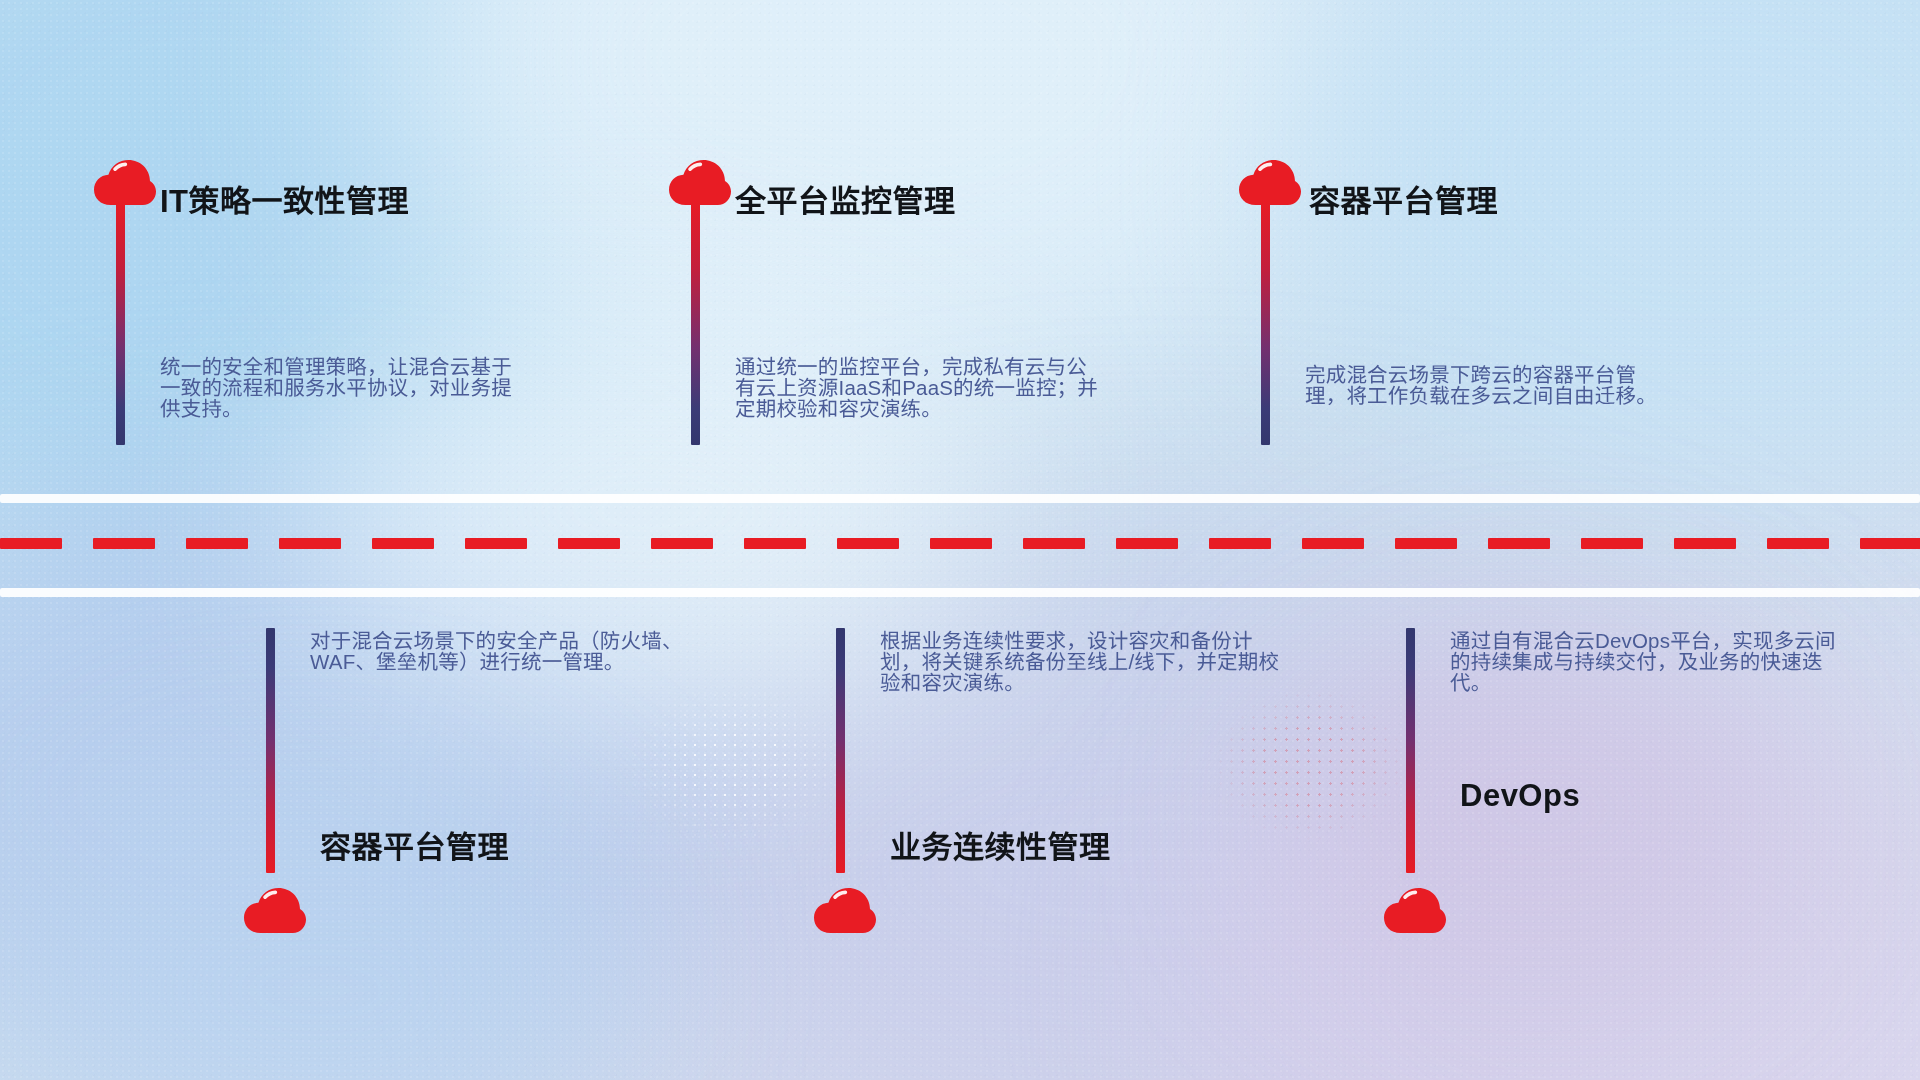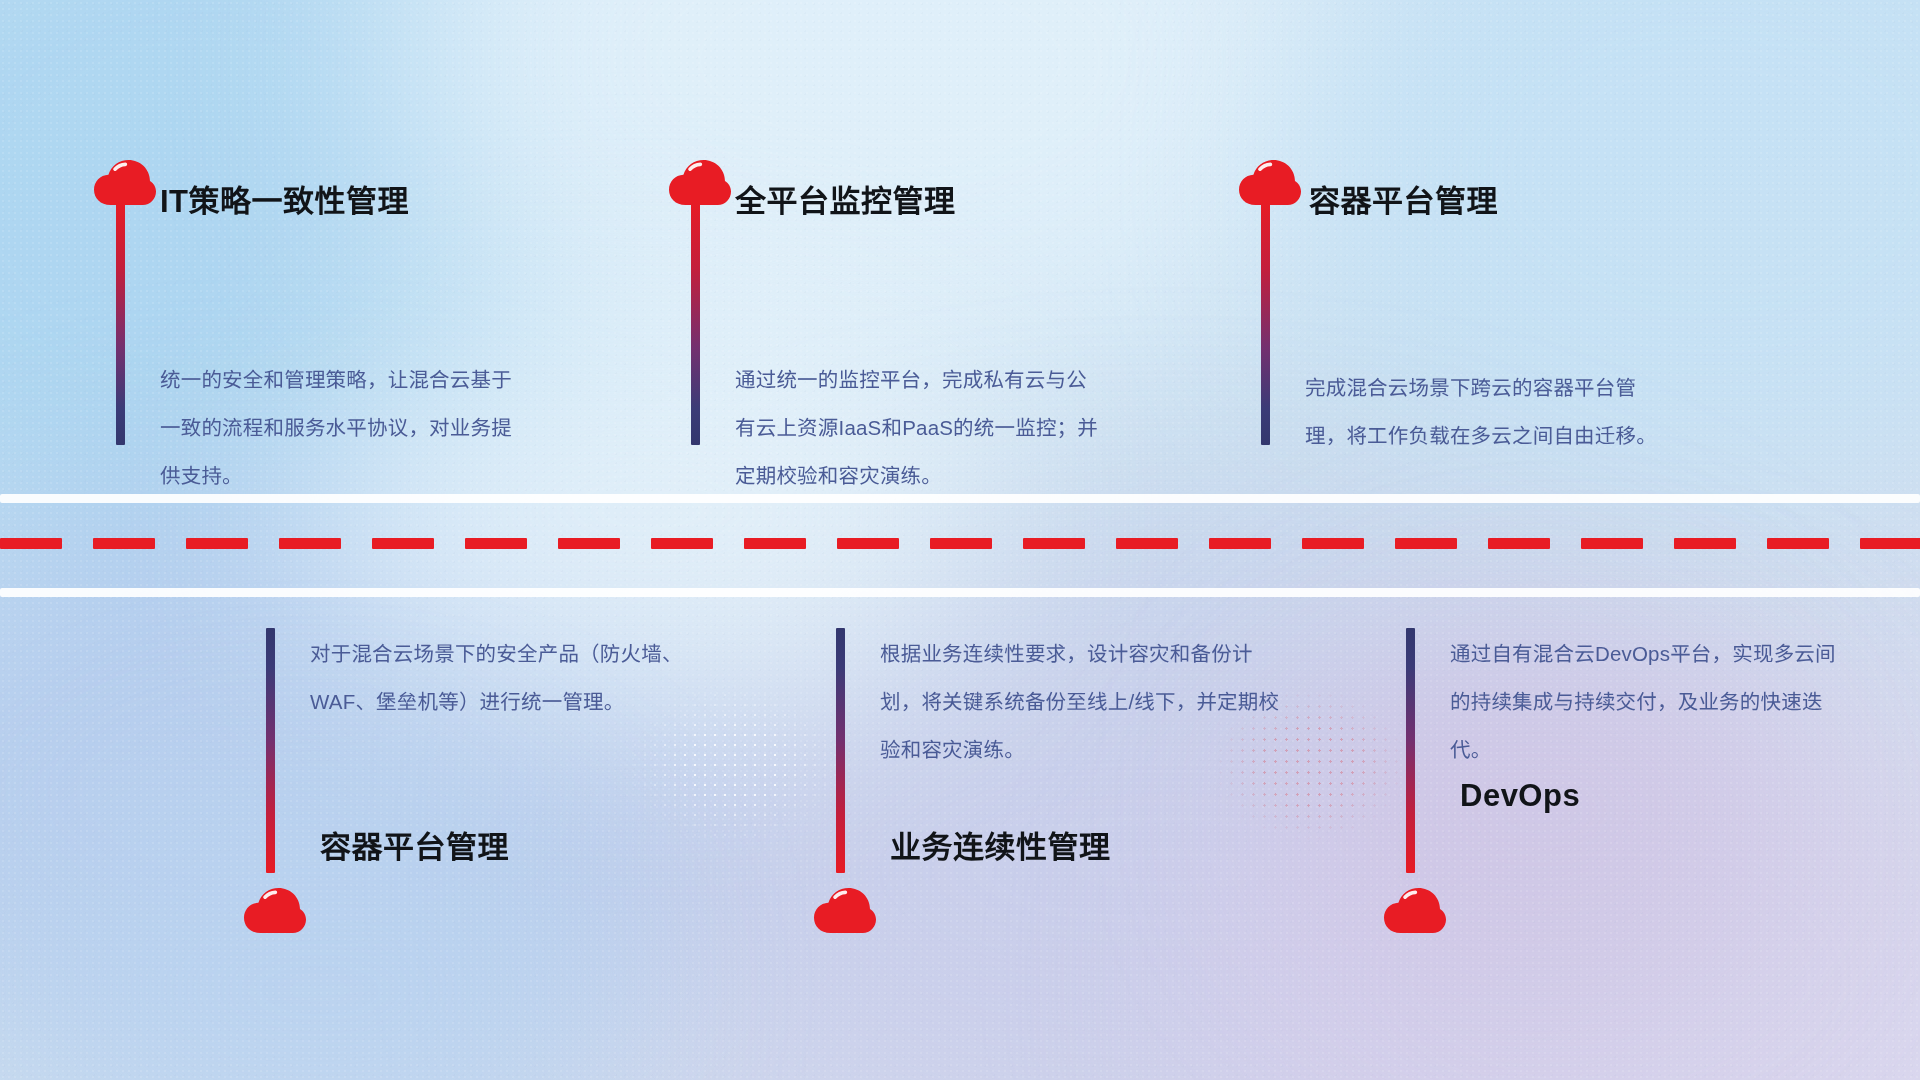--- a/index.html
+++ b/index.html
@@ -138,21 +138,21 @@
     position:absolute;
     font-size:31px;
     font-weight:700;
     color:#111418;
     letter-spacing:.5px;
     white-space:nowrap;
   }
   .body-text {
     position:absolute;
     font-size:20.5px;
-    line-height:48px;
+    line-height:21px;
     color:#4a5b96;
     width:400px;
     letter-spacing:.2px;
   }
 </style>
 </head>
 <body>
 
 <div id="stage">
 

